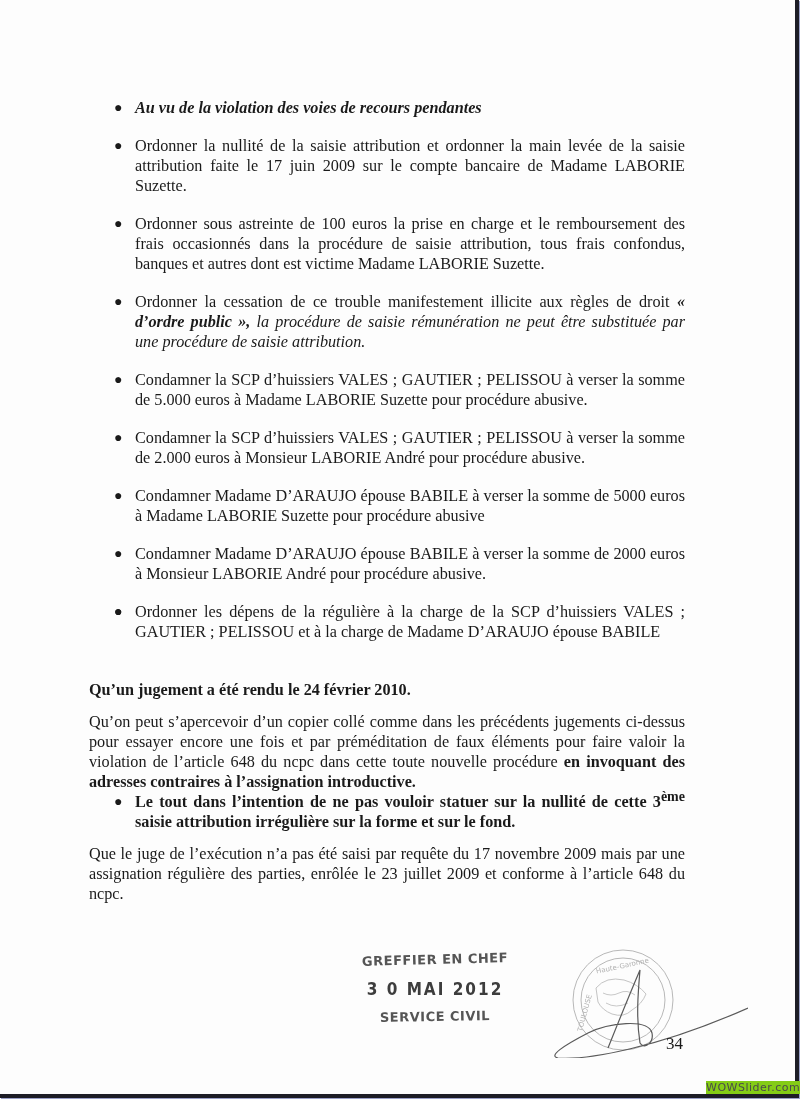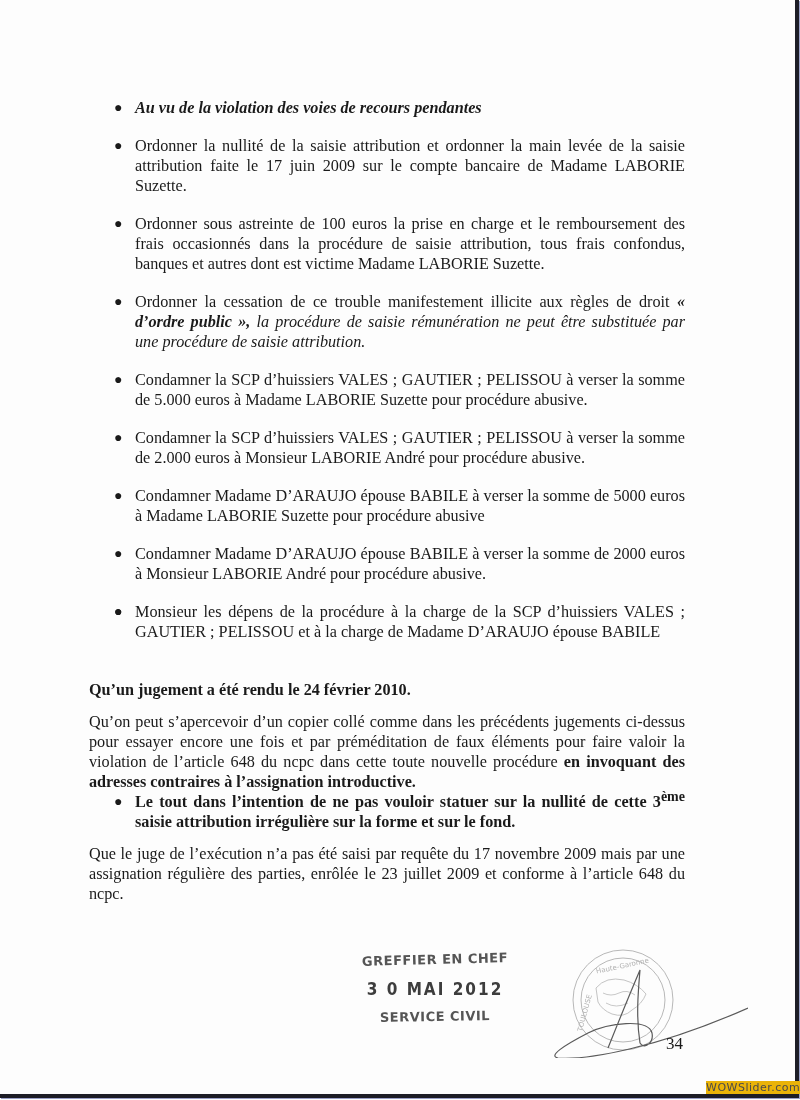--- a/index.html
+++ b/index.html
@@ -47,39 +47,39 @@
   .stamp .l2 { font-size: 17px; margin-top: 12px; font-family: "DejaVu Sans Condensed", "DejaVu Sans", sans-serif; font-weight: bold; letter-spacing: 2px; color: #3d3d3d; }
   .stamp .l3 { font-size: 13px; margin-top: 10px; transform: rotate(-1deg); }
 
   .seal { position: absolute; left: 548px; top: 948px; width: 200px; height: 110px; }
   .page-number {
     position: absolute; left: 666px; top: 1034px; font-size: 17px; text-align: center;
   }
   .watermark {
     position: absolute; left: 706px; top: 1081px;
     font-family: "DejaVu Sans", sans-serif; font-size: 11px;
-    color: #4a4a4a; letter-spacing: 0.5px; background: #eab308;
+    color: #4a4a4a; letter-spacing: 0.5px; background: #84cc16;
   }
 </style>
 </head>
 <body>
 
 <div class="page">
   <div class="content">
     <ul class="bullets">
       <li><span class="dot">●</span><span class="bi">Au vu de la violation des  voies de recours pendantes</span></li>
       <li><span class="dot">●</span><span>Ordonner la nullité de la saisie attribution et ordonner la main levée de la saisie attribution faite le 17 juin 2009 sur le compte bancaire de Madame LABORIE Suzette.</span></li>
       <li><span class="dot">●</span><span>Ordonner sous astreinte de 100 euros la prise en charge et le remboursement des frais occasionnés dans la procédure de saisie attribution, tous frais confondus, banques et autres dont est victime Madame LABORIE Suzette.</span></li>
       <li><span class="dot">●</span><span>Ordonner la cessation de ce trouble manifestement illicite aux règles de droit </span><span class="bi">« d’ordre public »,</span><span class="it"> la procédure de  saisie rémunération ne peut être substituée par une procédure de saisie attribution.</span></li>
       <li><span class="dot">●</span><span>Condamner la SCP d’huissiers VALES ; GAUTIER ; PELISSOU à verser la somme de 5.000 euros à Madame LABORIE Suzette pour procédure abusive.</span></li>
       <li><span class="dot">●</span><span>Condamner la SCP d’huissiers VALES ; GAUTIER ; PELISSOU à verser la somme de 2.000 euros à Monsieur LABORIE André pour procédure abusive.</span></li>
       <li><span class="dot">●</span><span>Condamner Madame D’ARAUJO épouse BABILE à verser la somme de 5000 euros à Madame LABORIE Suzette pour procédure abusive</span></li>
       <li><span class="dot">●</span><span>Condamner Madame D’ARAUJO épouse BABILE à verser la somme de 2000 euros à Monsieur LABORIE André pour procédure abusive.</span></li>
       <li><span class="dot">●</span></li>
-      <li style="margin-bottom:0"><span class="dot">●</span><span>Monsieur les dépens de la procédure à la charge de la SCP d’huissiers VALES ; GAUTIER ; PELISSOU et à la charge de Madame D’ARAUJO épouse BABILE</span></li>
+      <li style="margin-bottom:0"><span class="dot">●</span><span>Ordonner les dépens de la régulière à la charge de la SCP d’huissiers VALES ; GAUTIER ; PELISSOU et à la charge de Madame D’ARAUJO épouse BABILE</span></li>
     </ul>
 
     <p class="heading" style="margin-top:38px">Qu’un jugement a été rendu le 24 février 2010.</p>
 
     <p class="para"><span>Qu’on peut s’apercevoir d’un copier collé comme dans les précédents jugements ci-dessus pour essayer encore une fois et par préméditation de faux éléments pour faire valoir la violation de l’article 648 du ncpc dans cette toute nouvelle procédure </span><span class="b">en invoquant des adresses contraires à l’assignation introductive.</span></p>
 
     <ul class="bullets bold-bullet">
       <li style="margin-bottom:0"><span class="dot">●</span><span>Le tout dans l’intention de ne pas vouloir statuer sur la nullité de cette 3</span><sup>ème</sup><span> saisie attribution irrégulière sur la forme et sur le fond.</span></li>
     </ul>
 

